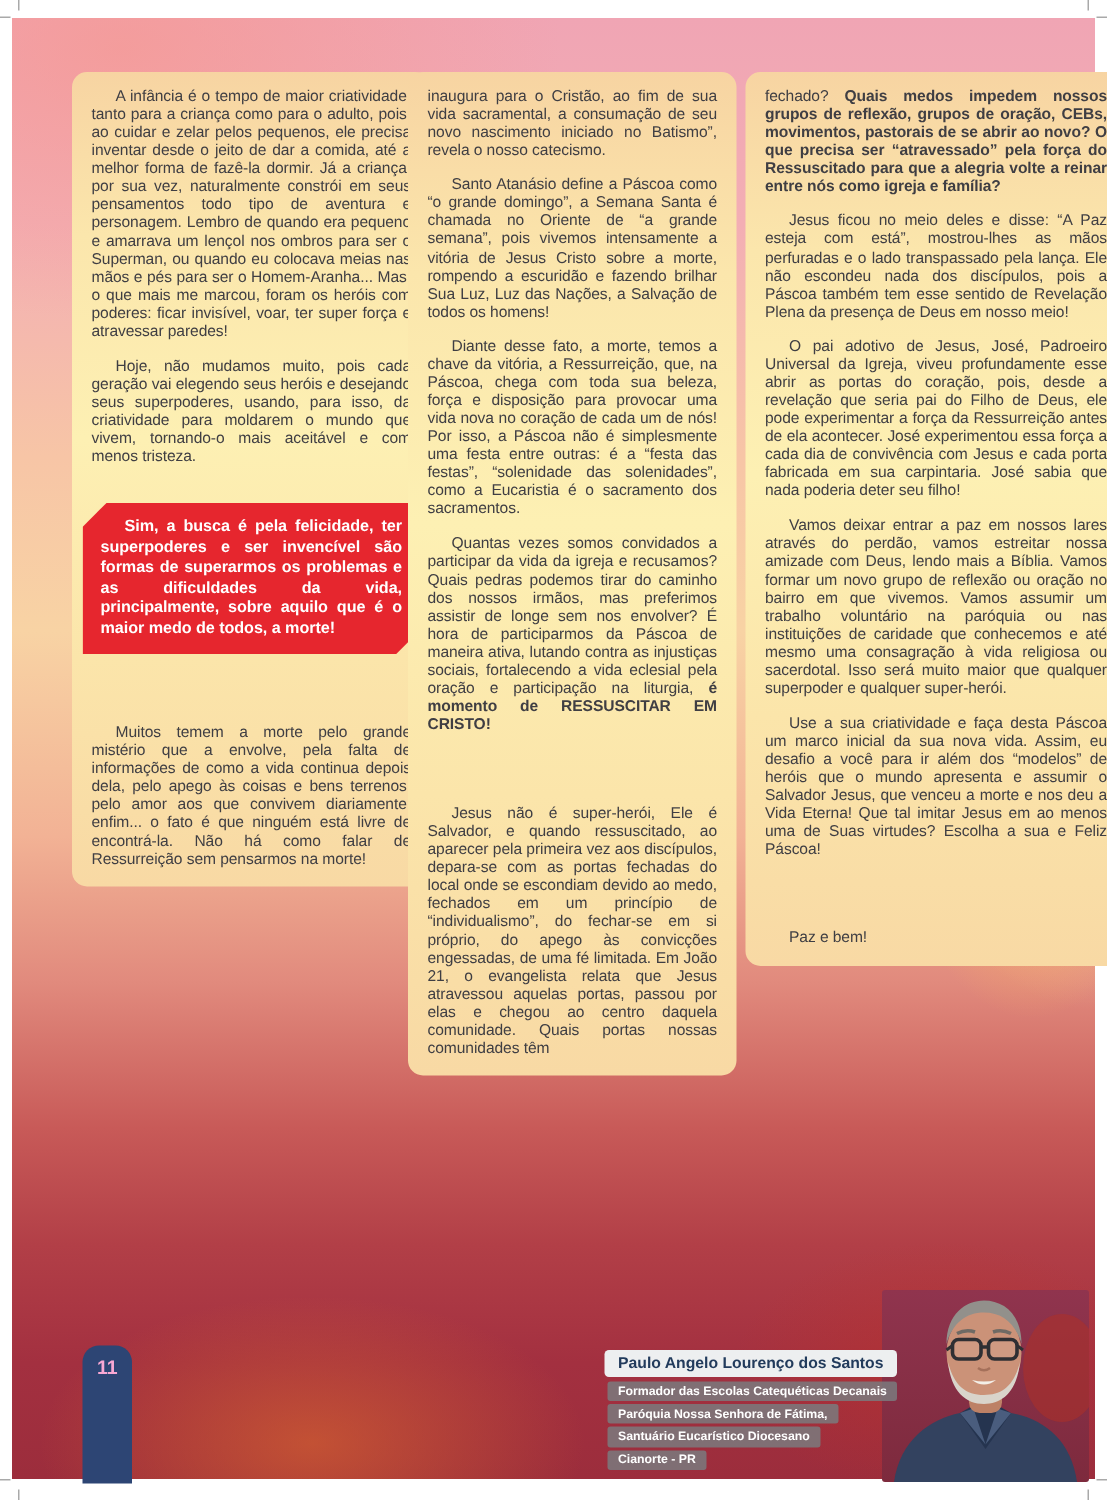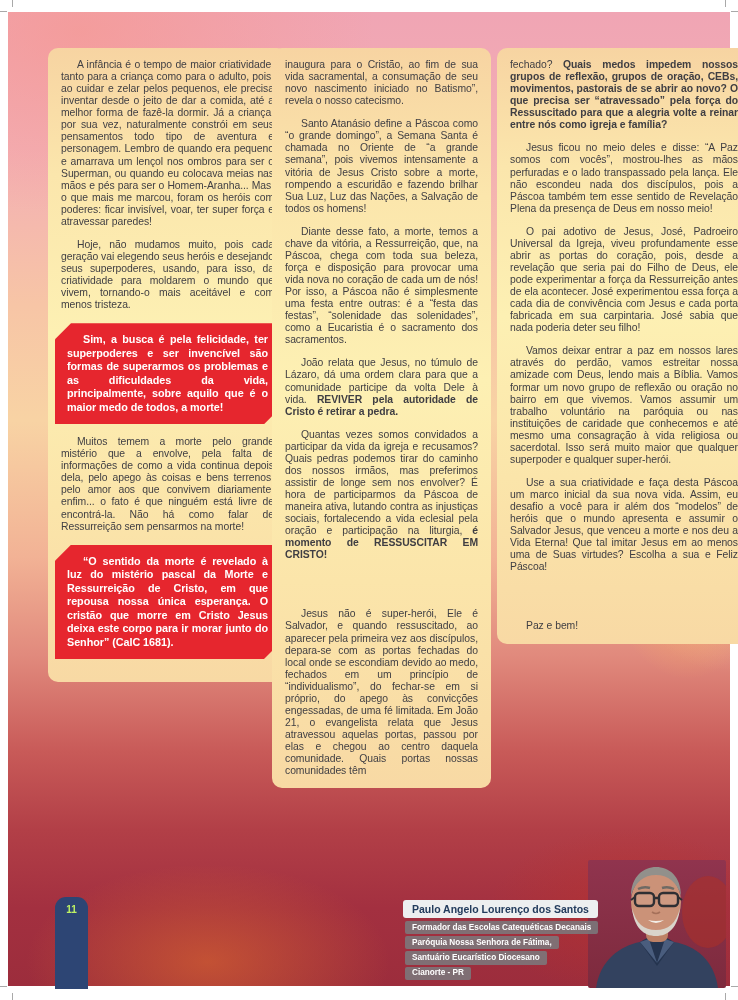--- a/index.html
+++ b/index.html
@@ -31,30 +31,30 @@
     letter-spacing:-0.05px;
   }
   #col1{left:48px;}
   #col2{left:272px;width:219px;}
   #col3{left:497px;width:254px;}
   .col p{margin:0 0 11px;text-indent:16px;}
   .col p.no-indent{text-indent:0;}
   .col p:last-child{margin-bottom:0;margin-top:47px;}
   .b{font-weight:bold;}
   .callout{
-    margin:12px -6px 12px;padding:10px 12px;background:#e6262e;color:#ffffff;
+    margin:24px -6px 12px;padding:10px 12px;background:#e6262e;color:#ffffff;
     font-weight:bold;font-size:10.8px;line-height:1.25;text-align:justify;text-indent:16px;
     clip-path:polygon(16px 0,100% 0,100% calc(100% - 16px),calc(100% - 16px) 100%,0 100%,0 16px);
   }
   
   #page-tab{
     position:absolute;left:55px;top:897px;width:33px;height:92px;
     background:#2d4574;border-radius:11px 11px 0 0;text-align:center;
   }
-  #page-tab span{display:inline-block;margin-top:7px;color:#bef264;font-weight:bold;font-size:10px;}
+  #page-tab span{display:inline-block;margin-top:7px;color:#f9a8d4;font-weight:bold;font-size:13px;}
   
   #author-photo{
     position:absolute;left:588px;top:860px;width:138px;height:128px;z-index:2;border-radius:2px;overflow:hidden;
   }
   #author-name{
     position:absolute;left:403px;top:900px;z-index:3;
     background:#edeff0;color:#223b5c;font-weight:bold;font-size:10.5px;
     padding:3px 9px;border-radius:3px;white-space:nowrap;
   }
   #author-credits{position:absolute;left:405px;top:921px;z-index:3;}
@@ -78,33 +78,31 @@
   <div class="crop" style="left:0;bottom:13px;width:7px;height:1px;"></div>
   <div class="crop" style="left:12px;bottom:0;width:1px;height:7px;"></div>
   <div class="crop" style="right:0;bottom:13px;width:7px;height:1px;"></div>
   <div class="crop" style="right:12px;bottom:0;width:1px;height:7px;"></div>
 
   <div class="col" id="col1">
       <p><span>A infância é o tempo de maior criatividade, tanto para a criança como para o adulto, pois, ao cuidar e zelar pelos pequenos, ele precisa inventar desde o jeito de dar a comida, até a melhor forma de fazê-la dormir. Já a criança, por sua vez, naturalmente constrói em seus pensamentos todo tipo de aventura e personagem. Lembro de quando era pequeno e amarrava um lençol nos ombros para ser o Superman, ou quando eu colocava meias nas mãos e pés para ser o Homem-Aranha... Mas, o que mais me marcou, foram os heróis com poderes: ficar invisível, voar, ter super força e atravessar paredes!</span></p>
       <p><span>Hoje, não mudamos muito, pois cada geração vai elegendo seus heróis e desejando seus superpoderes, usando, para isso, da criatividade para moldarem o mundo que vivem, tornando-o mais aceitável e com menos tristeza.</span></p>
       <div class="callout"><span class="b">Sim, a busca é pela felicidade, ter superpoderes e ser invencível são formas de superarmos os problemas e as dificuldades da vida, principalmente, sobre aquilo que é o maior medo de todos, a morte!</span></div>
       <p><span>Muitos temem a morte pelo grande mistério que a envolve, pela falta de informações de como a vida continua depois dela, pelo apego às coisas e bens terrenos, pelo amor aos que convivem diariamente, enfim... o fato é que ninguém está livre de encontrá-la. Não há como falar de Ressurreição sem pensarmos na morte!</span></p>
-      <div class="callout"><span class="b">“O sentido da morte é revelado à luz do mistério pascal da Morte e Ressurreição de Cristo, em que repousa nossa única esperança. O cristão que morre em Cristo Jesus deixa este corpo para ir morar junto do Senhor” (CaIC 1681).</span></div>
     </div>
   <div class="col" id="col2">
       <p class="no-indent"><span>inaugura para o Cristão, ao fim de sua vida sacramental, a consumação de seu novo nascimento iniciado no Batismo”, revela o nosso catecismo.</span></p>
       <p><span>Santo Atanásio define a Páscoa como “o grande domingo”, a Semana Santa é chamada no Oriente de “a grande semana”, pois vivemos intensamente a vitória de Jesus Cristo sobre a morte, rompendo a escuridão e fazendo brilhar Sua Luz, Luz das Nações, a Salvação de todos os homens!</span></p>
       <p><span>Diante desse fato, a morte, temos a chave da vitória, a Ressurreição, que, na Páscoa, chega com toda sua beleza, força e disposição para provocar uma vida nova no coração de cada um de nós! Por isso, a Páscoa não é simplesmente uma festa entre outras: é a “festa das festas”, “solenidade das solenidades”, como a Eucaristia é o sacramento dos sacramentos.</span></p>
-      <p><span>João relata que Jesus, no túmulo de Lázaro, dá uma ordem clara para que a comunidade participe da volta Dele à vida. </span><span class="b">REVIVER pela autoridade de Cristo é retirar a pedra.</span></p>
       <p><span>Quantas vezes somos convidados a participar da vida da igreja e recusamos? Quais pedras podemos tirar do caminho dos nossos irmãos, mas preferimos assistir de longe sem nos envolver? É hora de participarmos da Páscoa de maneira ativa, lutando contra as injustiças sociais, fortalecendo a vida eclesial pela oração e participação na liturgia, </span><span class="b">é momento de RESSUSCITAR EM CRISTO!</span></p>
       <p><span>Jesus não é super-herói, Ele é Salvador, e quando ressuscitado, ao aparecer pela primeira vez aos discípulos, depara-se com as portas fechadas do local onde se escondiam devido ao medo, fechados em um princípio de “individualismo”, do fechar-se em si próprio, do apego às convicções engessadas, de uma fé limitada. Em João 21, o evangelista relata que Jesus atravessou aquelas portas, passou por elas e chegou ao centro daquela comunidade. Quais portas nossas comunidades têm</span></p>
     </div>
   <div class="col" id="col3">
       <p class="no-indent"><span>fechado? </span><span class="b">Quais medos impedem nossos grupos de reflexão, grupos de oração, CEBs, movimentos, pastorais de se abrir ao novo? O que precisa ser “atravessado” pela força do Ressuscitado para que a alegria volte a reinar entre nós como igreja e família?</span></p>
-      <p><span>Jesus ficou no meio deles e disse: “A Paz somos com vocês”, mostrou-lhes as mãos perfuradas e o lado transpassado pela lança. Ele não escondeu nada dos discípulos, pois a Páscoa também tem esse sentido de Revelação Plena da presença de Deus em nosso meio!</span></p>
+      <p><span>Jesus ficou no meio deles e disse: “A Paz esteja com está”, mostrou-lhes as mãos perfuradas e o lado transpassado pela lança. Ele não escondeu nada dos discípulos, pois a Páscoa também tem esse sentido de Revelação Plena da presença de Deus em nosso meio!</span></p>
       <p><span>O pai adotivo de Jesus, José, Padroeiro Universal da Igreja, viveu profundamente esse abrir as portas do coração, pois, desde a revelação que seria pai do Filho de Deus, ele pode experimentar a força da Ressurreição antes de ela acontecer. José experimentou essa força a cada dia de convivência com Jesus e cada porta fabricada em sua carpintaria. José sabia que nada poderia deter seu filho!</span></p>
       <p><span>Vamos deixar entrar a paz em nossos lares através do perdão, vamos estreitar nossa amizade com Deus, lendo mais a Bíblia. Vamos formar um novo grupo de reflexão ou oração no bairro em que vivemos. Vamos assumir um trabalho voluntário na paróquia ou nas instituições de caridade que conhecemos e até mesmo uma consagração à vida religiosa ou sacerdotal. Isso será muito maior que qualquer superpoder e qualquer super-herói.</span></p>
       <p><span>Use a sua criatividade e faça desta Páscoa um marco inicial da sua nova vida. Assim, eu desafio a você para ir além dos “modelos” de heróis que o mundo apresenta e assumir o Salvador Jesus, que venceu a morte e nos deu a Vida Eterna! Que tal imitar Jesus em ao menos uma de Suas virtudes? Escolha a sua e Feliz Páscoa!</span></p>
       <p><span>Paz e bem!</span></p>
     </div>
 
   <div id="page-tab">
     <span>11</span>
   </div>
 

